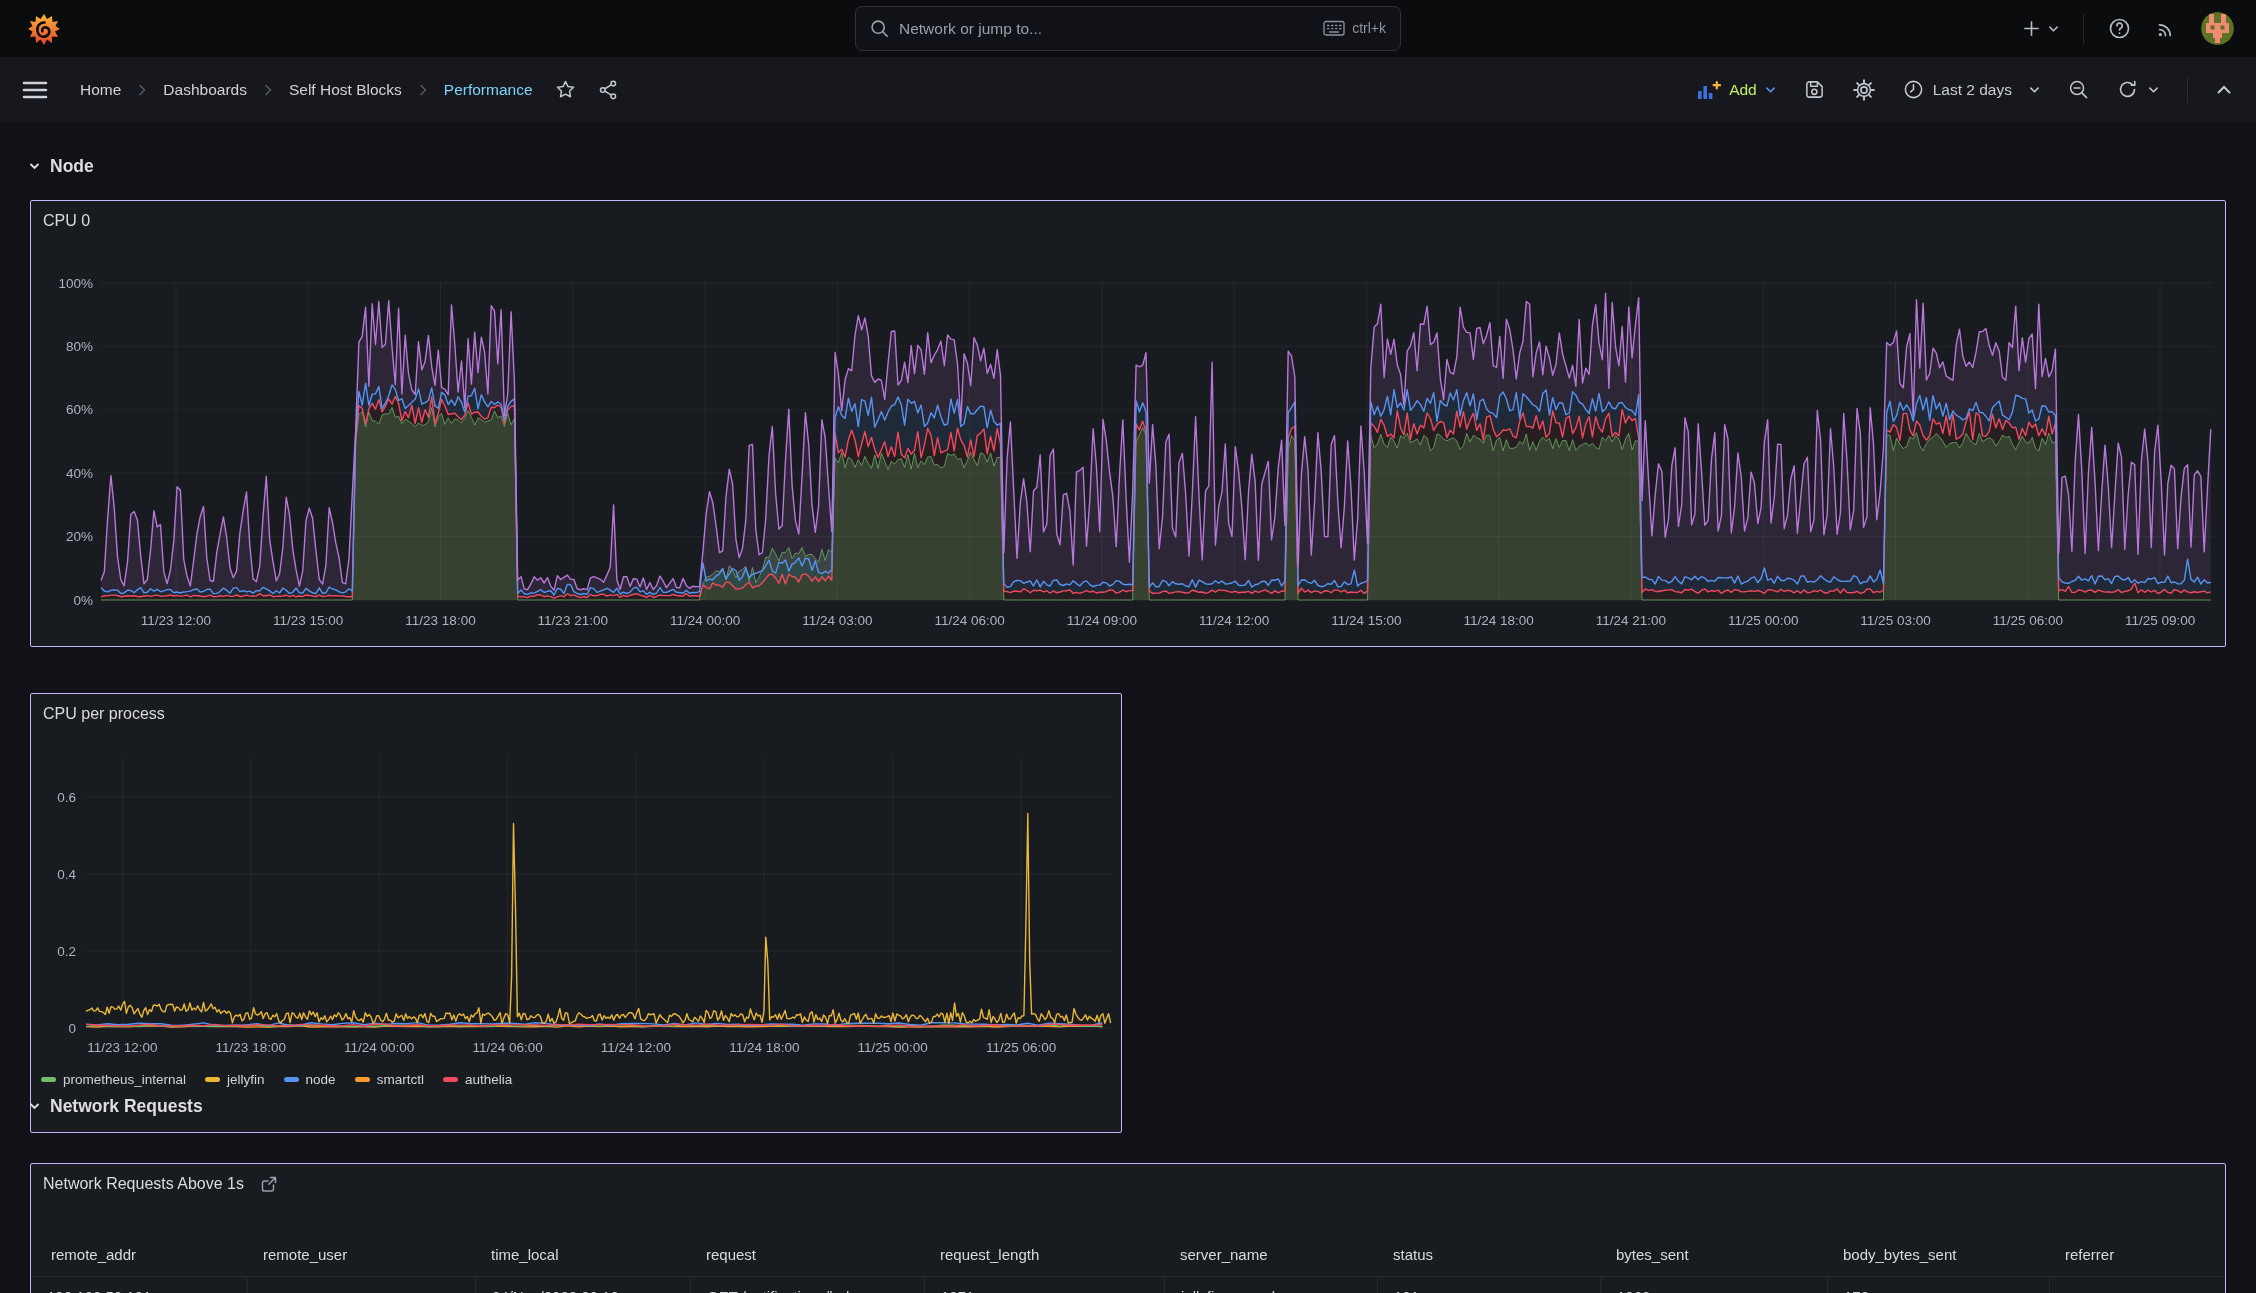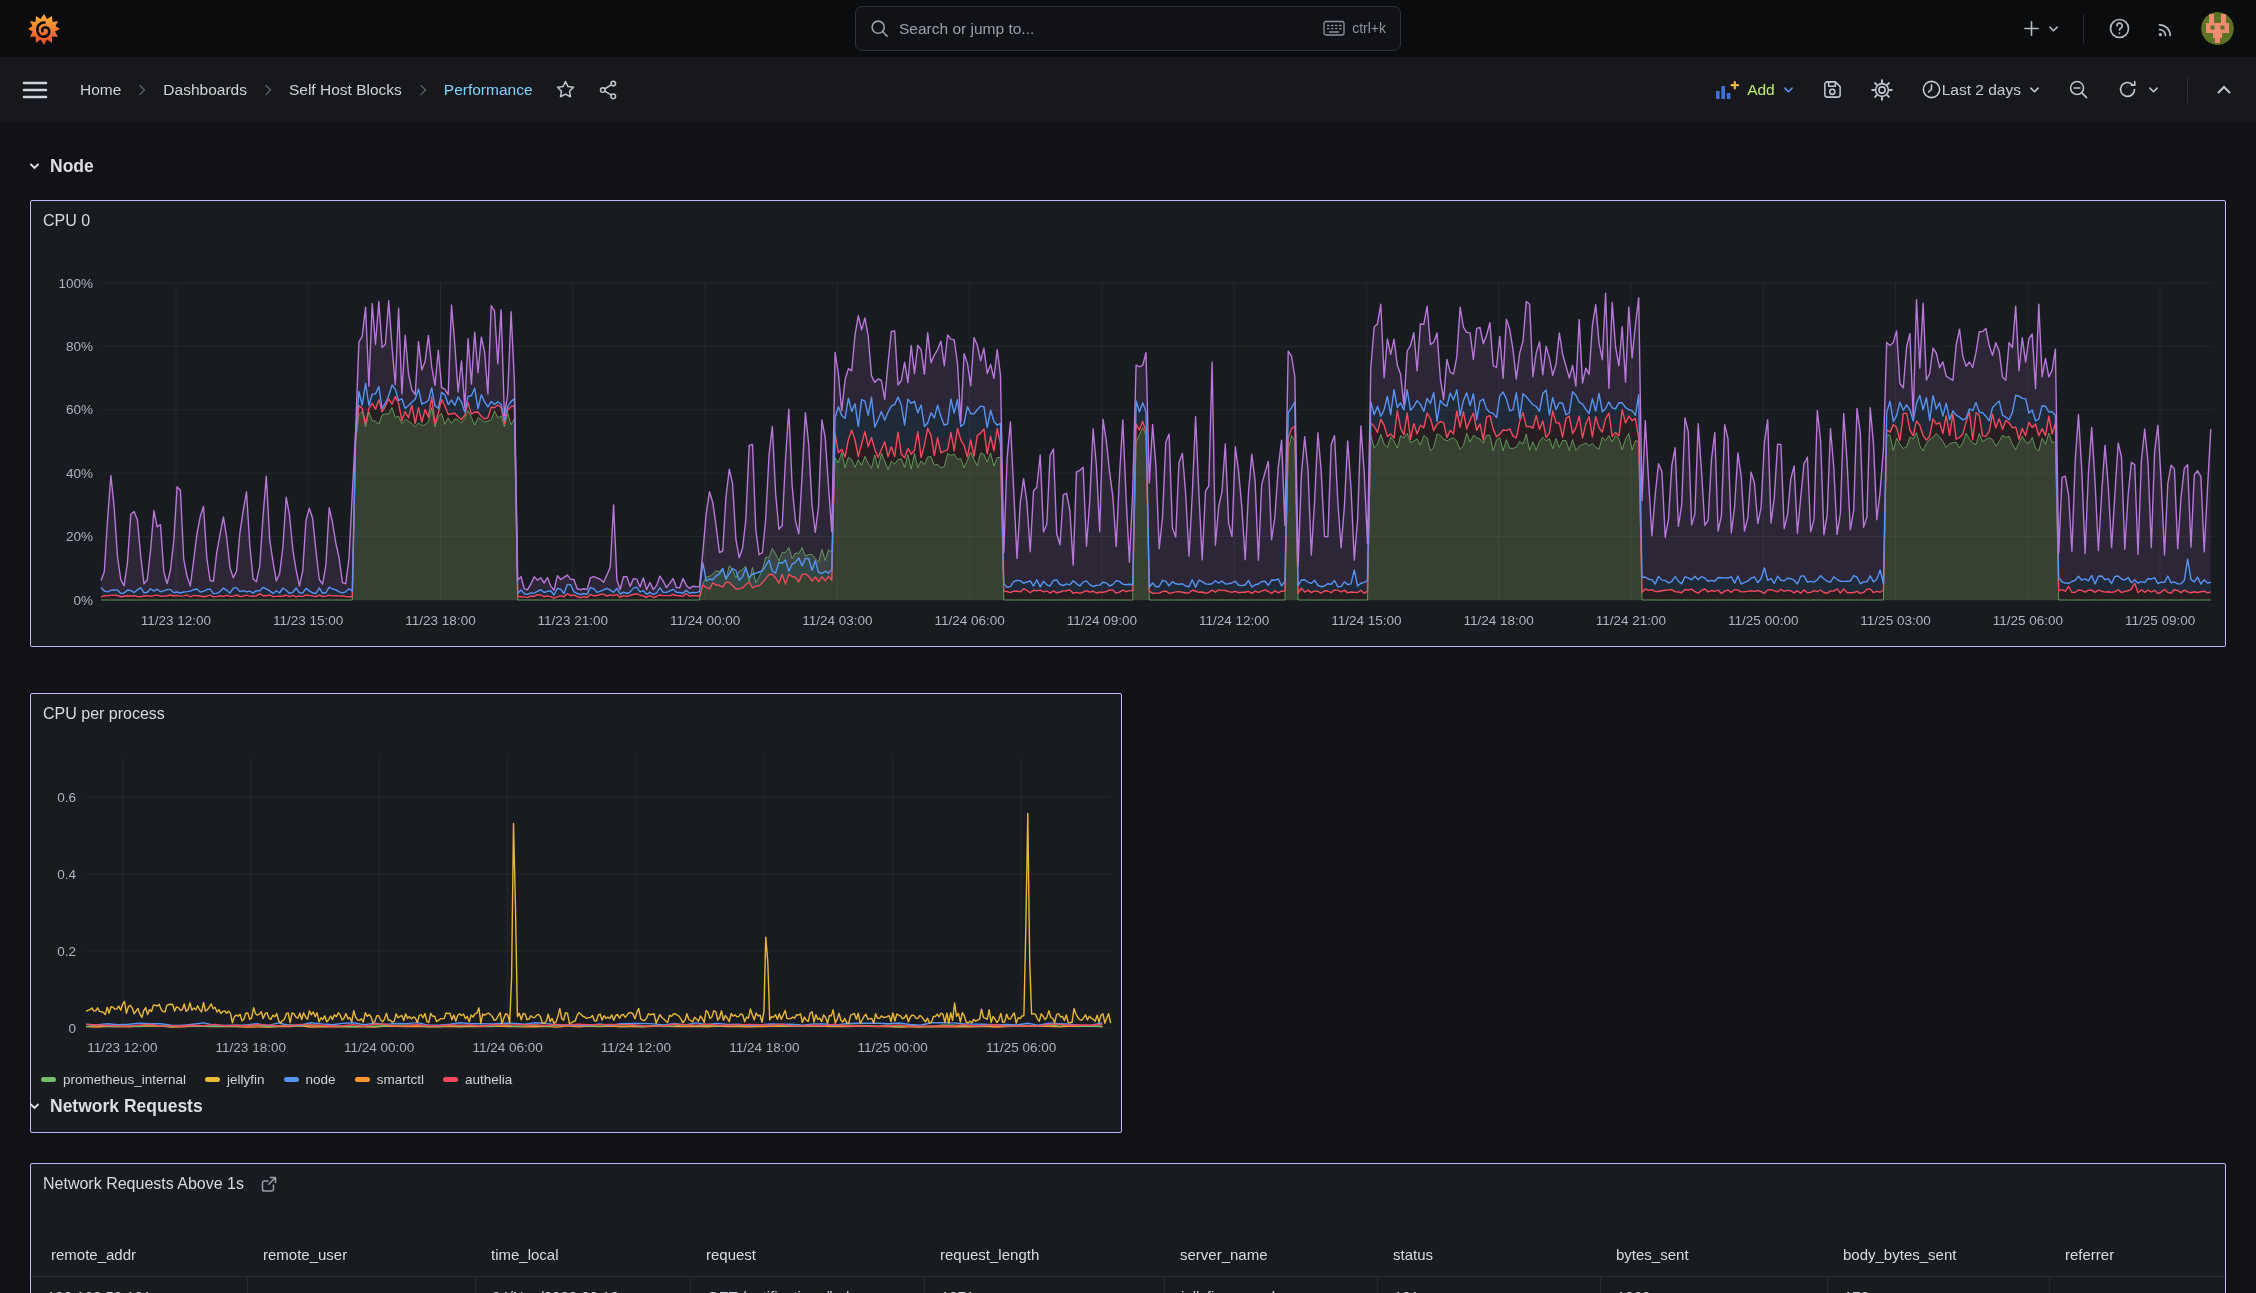--- a/index.html
+++ b/index.html
@@ -24,21 +24,21 @@
   .burger { margin-right:32px; cursor:pointer; color:#d0d3d9; display:flex; }
   .crumbs { display:flex; align-items:center; gap:17px; font-size:15.5px; color:#d0d3d9; }
   .crumb { cursor:pointer; }
   .crumb.last { color:#7dd3fc; cursor:default; }
   .csep { display:flex; color:#565b63; }
   .crumb-icons { display:flex; align-items:center; gap:22px; margin-left:22px; color:#c2c6cd; }
   .nav-right { margin-left:auto; display:flex; align-items:center; gap:28px; color:#c2c6cd; }
   .add-group { display:flex; align-items:center; gap:8px; cursor:pointer; }
   .add-label { color:#bef264; font-size:15.5px; font-weight:500; }
   .add-group svg.chev { color:#5794F2; }
-  .time-group { display:flex; align-items:center; cursor:pointer; font-size:15.5px; color:#c7ccd1; }
+  .time-group { display:flex; align-items:center; gap:9px; cursor:pointer; font-size:15.5px; color:#c7ccd1; }
 
   .section-hdr { position:absolute; display:flex; align-items:center; gap:9px; color:#dcdee3;
                  font-size:17.5px; font-weight:700; cursor:pointer; }
   .panel { position:absolute; background:#181b1f; border:1px solid #c4b5fd; border-radius:2px; overflow:hidden; }
   .panel-title { position:absolute; left:12px; top:11px; font-size:16px; font-weight:500; color:#d9dbde;
                  display:flex; align-items:center; gap:15px; cursor:pointer; }
   .panel svg.chart { position:absolute; left:0; top:0; }
   .grid-line { stroke:rgba(204,214,235,0.07); stroke-width:1; }
   .tick-text { fill:#aeb3bd; font-size:13.5px; font-family:"Liberation Sans",sans-serif; }
 
@@ -72,21 +72,21 @@
     </svg>
   </div>
 
   <div class="searchbox">
     <span style="display:flex;">
       <svg width="19" height="19" viewBox="0 0 20 20" fill="none" stroke="#9aa0aa" stroke-width="1.7" stroke-linecap="round">
         <circle cx="8.6" cy="8.6" r="6.4"></circle>
           <path d="M13.4 13.4 L18 18"></path>
       </svg>
     </span>
-    <span class="ph">Search or jump to...</span>
+    <span class="ph">Network or jump to...</span>
     <span class="shortcut">
       <span style="display:flex;">
         <svg width="22" height="17" viewBox="0 0 22 17" fill="none" stroke="#8e949e" stroke-width="1.3" stroke-linecap="round">
           <rect x="1" y="1.5" width="20" height="13.5" rx="2"></rect>
           <path d="M4.5 5.5 h1.4 M8.5 5.5 h1.4 M12.5 5.5 h1.4 M16.5 5.5 h1.4 M4.5 8.7 h1.4 M8.5 8.7 h1.4 M12.5 8.7 h1.4 M16.5 8.7 h1.4 M6.5 12 h9"></path>
         </svg>
       </span>
       <span>ctrl+k</span>
     </span>
   </div>

